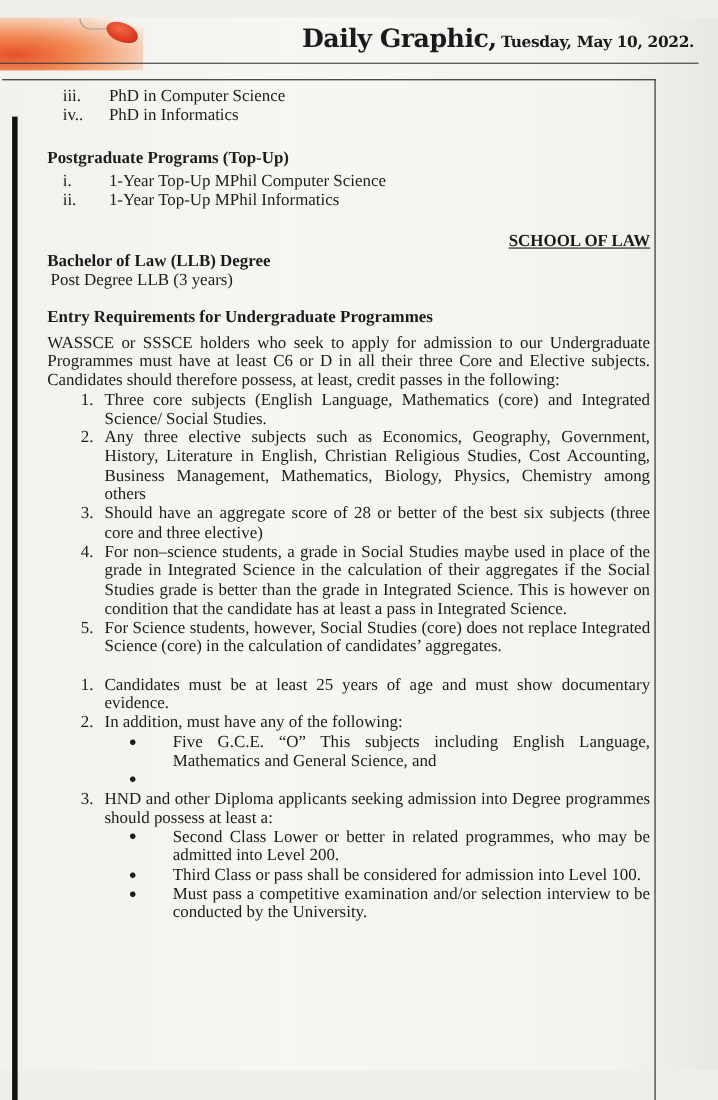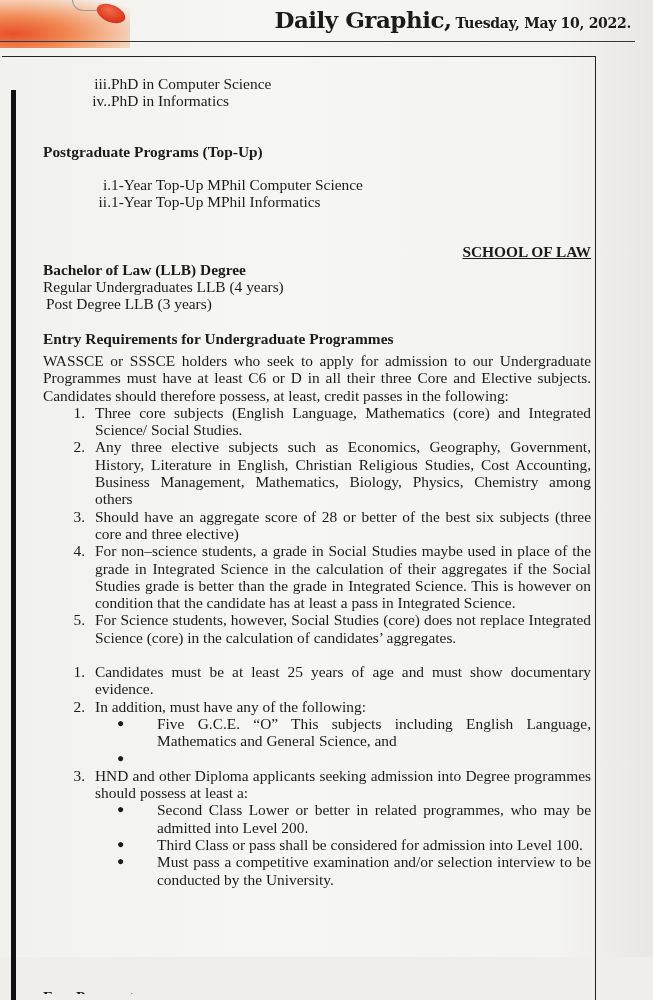--- a/index.html
+++ b/index.html
@@ -10,21 +10,21 @@
       width: 653px;
       height: 1000px;
       overflow: hidden;
       background: #efeeea;
       position: relative;
       font-family: "Liberation Serif", serif;
       color: #1b1b1b;
     }
     .page {
       position: absolute;
-      left: 0; top: 0;
+      left: 0; top: 16px;
       width: 653px; height: 957px;
       background: linear-gradient(90deg, #f1f1ee 0%, #f6f6f3 40%, #f3f3ef 85%, #e9e7e3 100%);
     }
     .header-art {
       position: absolute;
       left: 0; top: 0;
       width: 130px; height: 48px;
       background: radial-gradient(ellipse at 10% 70%, #e8502a 0%, #f18a55 35%, #f6c4a5 65%, rgba(246,240,235,0) 90%);
     }
     .mouse-icon {
@@ -81,21 +81,21 @@
       width: 5px; height: 910px;
       background: #111;
     }
     .content {
       position: absolute;
       left: 43px; top: 59px;
       width: 548px;
       font-size: 15.4px;
       line-height: 17.3px;
     }
-    .roman-list { margin: 16px; padding: 0; list-style: none; text-align: right; }
+    .roman-list { margin: 4px; padding: 0; list-style: none; }
     .roman-list li { display: flex; }
     .roman-list .num { width: 52px; padding-left: 10px; box-sizing: border-box; }
     .bold { font-weight: bold; }
     .heading-underline { font-weight: bold; text-decoration: underline; text-align: right; }
     .gap { height: 17px; }
     p.justify { margin: 0; text-align: justify; }
     .num-list { margin: 0; padding: 0; list-style: none; }
     .num-list > li { display: flex; text-align: justify; }
     .num-list > li > .n { width: 52px; text-align: right; padding-right: 10px; box-sizing: border-box; flex-shrink: 0; }
     .num-list > li > .b { flex: 1; }
@@ -154,21 +154,20 @@
       <li>
         <span class="num">ii.</span>
         <span>1-Year Top-Up MPhil Informatics</span>
       </li>
     </ul>
 
     <div class="gap"></div>
 
     <div class="heading-underline">SCHOOL OF LAW</div>
     <div class="bold">Bachelor of Law (LLB) Degree</div>
-    <div>Regular Undergraduates LLB (4 years)</div>
     <div style="padding-left:3px">Post Degree LLB (3 years)</div>
 
     <div class="gap"></div>
 
     <div class="bold">Entry Requirements for Undergraduate Programmes</div>
     <div style="height:5px"></div>
     <p class="justify">WASSCE or SSSCE holders who seek to apply for admission to our Undergraduate Programmes must have at least C6 or D in all their three Core and Elective subjects. Candidates should therefore possess, at least, credit passes in the following:</p>
     <ol class="num-list">
       <li>
         <span class="n">1.</span>

